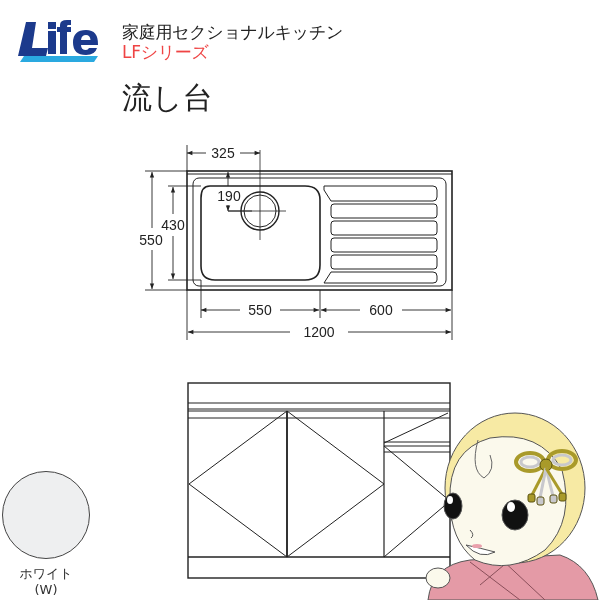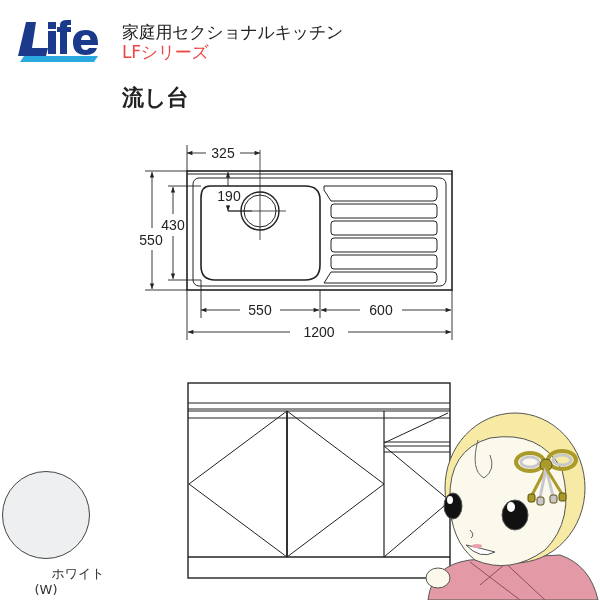--- a/index.html
+++ b/index.html
@@ -2,21 +2,21 @@
 <html><head>
 <meta charset="utf-8">
 <style>
   html, body { margin:0; padding:0; }
   body { width:600px; height:600px; background:#ffffff; position:relative; overflow:hidden;
          font-family:"DejaVu Sans", "Liberation Sans", sans-serif; color:#222; }
   .abs { position:absolute; }
   .logo { left:18px; top:18px; width:84px; height:44px; }
   .title1 { left:122px; top:23px; font-size:17px; line-height:19px; color:#222; white-space:nowrap; letter-spacing:-0.3px; }
   .title2 { left:122px; top:43px; font-size:17px; line-height:19px; color:#ef4444; white-space:nowrap; letter-spacing:-0.3px; }
-  .product { left:122px; top:83px; font-size:22px; line-height:30px; color:#222; white-space:nowrap;font-weight:bold; }
+  .product { left:122px; top:83px; font-size:30px; line-height:30px; color:#222; white-space:nowrap; }
   .drawing { left:0; top:0; width:600px; height:600px; }
   .dimtxt { font-family:"Liberation Sans", sans-serif; font-size:14px; fill:#222; }
   .swatch { left:2px; top:471px; width:88px; height:88px; border-radius:50%; background:#eeeff0; border:1.3px solid #444; box-sizing:border-box; }
   .swatch-label { left:0; width:92px; text-align:center; font-size:13px; color:#333; line-height:15px; }
 </style>
 </head>
 <body>
 
 <svg class="abs logo" viewBox="0 0 84 44">
 
@@ -164,14 +164,14 @@
       <line x1="546" y1="468" x2="562" y2="494" stroke="#a99a2a" stroke-width="3"></line>
       <rect x="528" y="494" width="7" height="8" rx="2"></rect>
       <rect x="537" y="497" width="7" height="8" rx="2" fill="#c8c8cc"></rect>
       <rect x="550" y="495" width="7" height="8" rx="2" fill="#c8c8cc"></rect>
       <rect x="559" y="493" width="7" height="8" rx="2"></rect>
     </g>
   </g>
 </svg>
 
 <div class="abs swatch"></div>
-<div class="abs swatch-label" style="top:566px;padding-left:32px;">ホワイト</div>
+<div class="abs swatch-label" style="top:566px;">ホワイト</div>
 <div class="abs swatch-label" style="top:582px;">(W)</div>
 
 </body></html>

